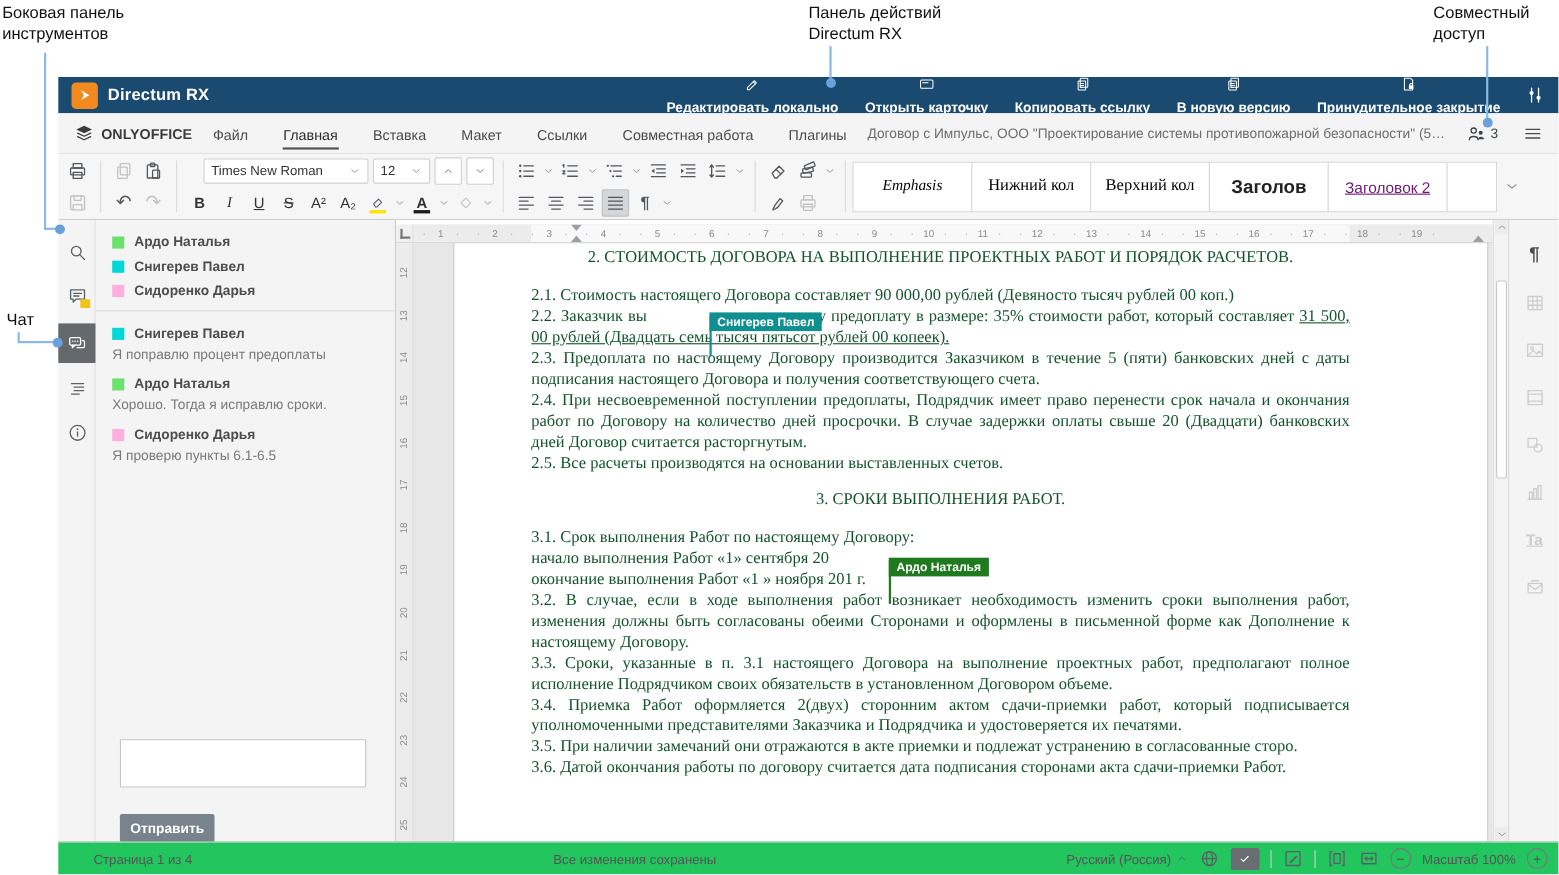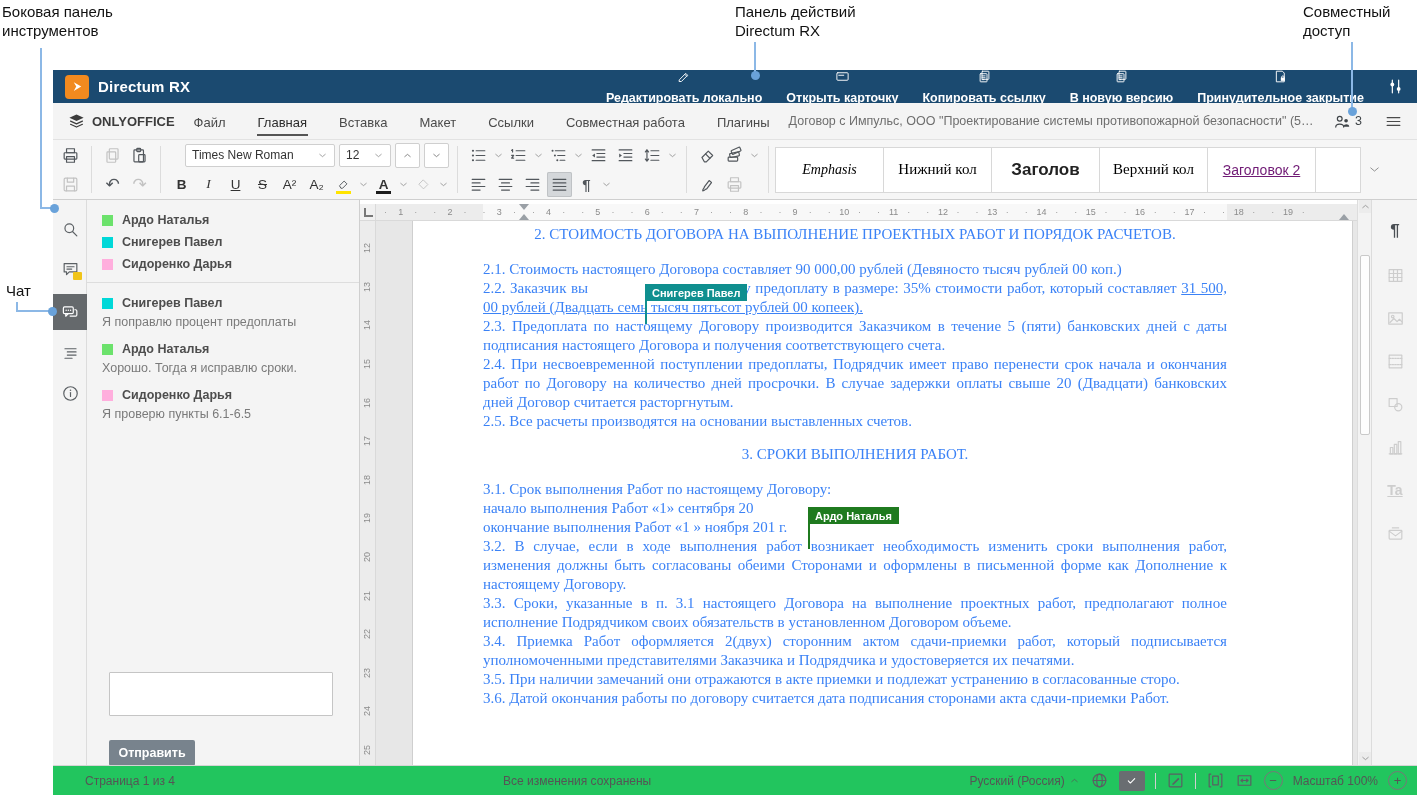--- a/index.html
+++ b/index.html
@@ -70,21 +70,21 @@
   .rh{flex:0 0 49.3px;display:flex;align-items:center;justify-content:space-between;padding:0 8px;box-sizing:border-box;font-size:9px;color:#8b8b8b;position:relative;z-index:2;}
   .rh::before,.rh::after{content:"·";color:#9a9a9a;}
   .im-first{position:absolute;left:143px;top:0;width:0;height:0;border:5px solid transparent;border-top:6px solid #9aa0a6;z-index:3;}
   .im-left{position:absolute;left:143px;bottom:0;width:0;height:0;border:5px solid transparent;border-bottom:6px solid #9aa0a6;z-index:3;}
   .im-right{position:absolute;left:963px;bottom:0;width:0;height:0;border:5px solid transparent;border-bottom:6px solid #9aa0a6;z-index:3;}
   .vrul{position:absolute;left:360px;top:221px;width:16px;height:544px;background:#ececec;border-right:1px solid #d9d9d9;box-sizing:border-box;z-index:4;overflow:hidden;padding-top:8px;}
   .rv{height:38.6px;display:flex;align-items:center;justify-content:center;}
   .rv i{transform:rotate(-90deg);font-style:normal;font-size:9px;color:#8b8b8b;}
   .docarea{position:absolute;left:376px;top:221px;width:981px;height:544px;background:#e7e7e7;z-index:3;overflow:hidden;}
   .page{position:absolute;left:37px;top:0;width:939px;height:544px;background:#fff;outline:1px solid #cfcfcf;}
-  .dtext{position:absolute;left:70px;top:4px;width:744px;font-family:"Liberation Serif","DejaVu Serif",serif;font-size:15px;line-height:19px;color:#3b82f6;}
+  .dtext{position:absolute;left:70px;top:4px;width:744px;font-family:"Liberation Serif","DejaVu Serif",serif;font-size:15px;line-height:19px;color:#14532d;}
   .dpara{margin:0;text-align:justify;}
   .dline{margin:0;text-align:left;}
   .dh{margin:0 0 16px;text-align:center;}
   .dh3{margin:14px 0 16px;text-align:center;}
   .gap{display:inline-block;width:118px;height:1px;}
   .ul{text-decoration:underline;}
   .cbadge{position:absolute;height:17px;padding:0 7px;display:flex;align-items:center;color:#fff;font-family:"Liberation Sans",sans-serif;font-size:11px;font-weight:700;white-space:nowrap;z-index:6;}
   .ccaret{position:absolute;width:2px;z-index:6;}
   
   .vscroll{position:absolute;left:1357px;top:200px;width:14px;height:565px;background:#f3f3f3;border-left:1px solid #ddd;box-sizing:border-box;z-index:4;}
@@ -627,24 +627,24 @@
     </div>
     <div class="vsep"></div>
     <div class="gallery">
       <div class="stylebox">
         <span style="font-family:'Liberation Serif',serif;font-style:italic;font-size:14px;">Emphasis</span>
       </div>
       <div class="stylebox">
         <span style="font-family:'Liberation Serif',serif;font-size:15px;">Нижний кол</span>
       </div>
       <div class="stylebox">
+        <span style="font-family:'Liberation Serif',serif;font-size:15px;">Верхний кол</span>
+      </div>
+      <div class="stylebox">
         <span style="font-weight:700;font-size:17px;color:#222;">Заголов</span>
-      </div>
-      <div class="stylebox">
-        <span style="font-family:'Liberation Serif',serif;font-size:15px;">Верхний кол</span>
       </div>
       <div class="stylebox">
         <span style="font-size:14px;color:#701a75;text-decoration:underline;">Заголовок 2</span>
       </div>
       <div class="stylebox" style="width:44px;"></div>
       <div class="gal-caret">
         <svg class="ic sm">
             <use href="#s-caret"></use>
           </svg>
       </div>

